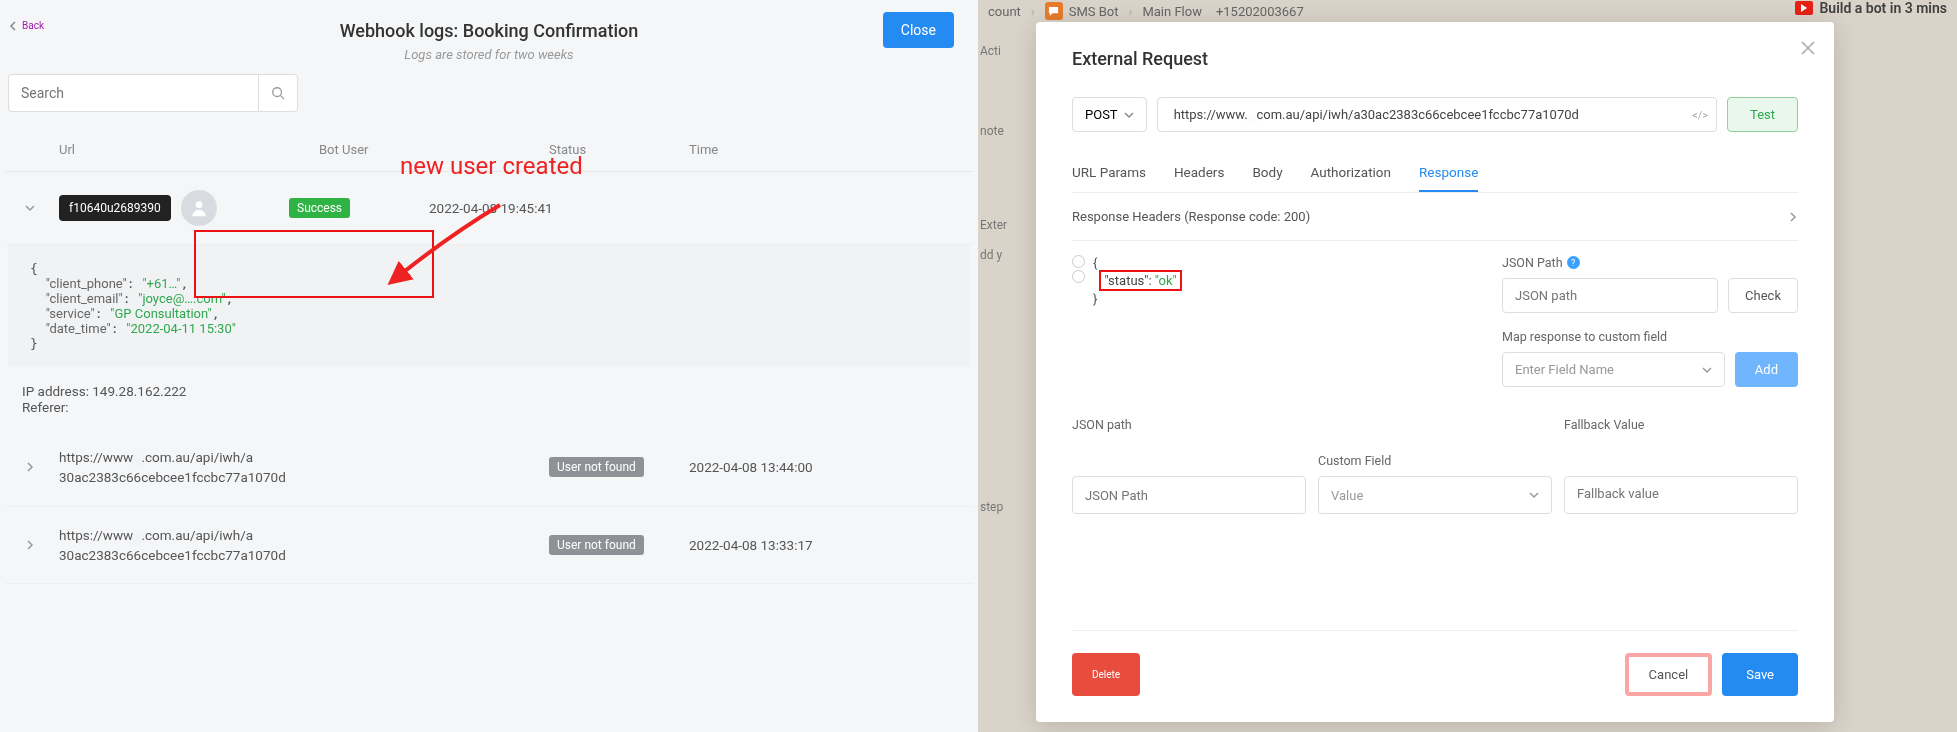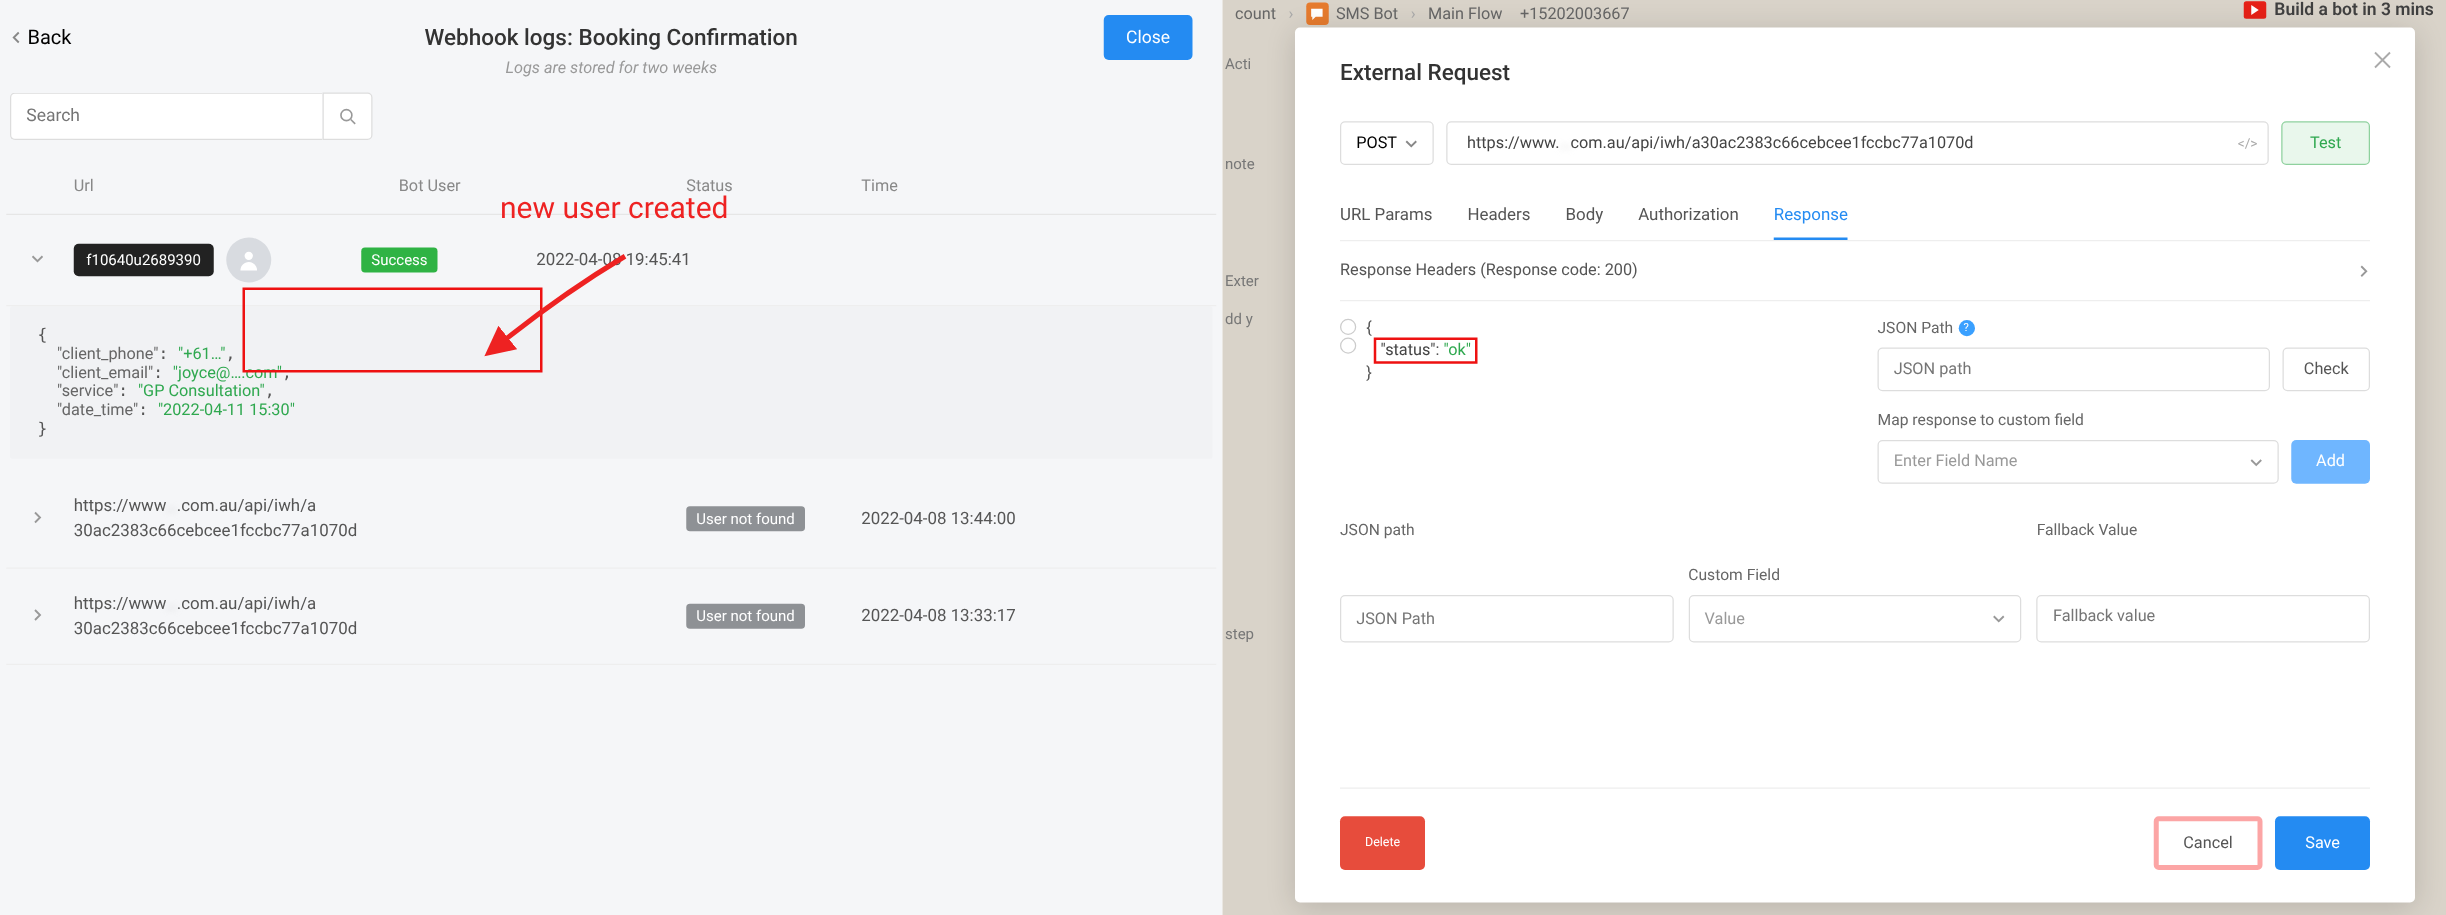--- a/index.html
+++ b/index.html
@@ -1,21 +1,21 @@
 <!DOCTYPE html>
 <html><head>
 <meta charset="utf-8">
 <style>
 * { margin:0; padding:0; box-sizing:border-box; font-family:-apple-system,BlinkMacSystemFont,"Segoe UI",Roboto,Arial,sans-serif; }
 body { background:#fff; width:1957px; height:732px; overflow:hidden; position:relative; }
 
 
 .left-pane { position:absolute; left:0; top:0; width:978px; height:732px; background:#f5f6f8; }
 .lp-header { position:relative; padding:20px 24px 12px; text-align:center; }
-.back-btn { position:absolute; left:8px; top:20px; font-size:16px; color:#000000; cursor:pointer; display:flex; align-items:center; gap:4px; }
+.back-btn { position:absolute; left:8px; top:20px; font-size:10px; color:#a21caf; cursor:pointer; display:flex; align-items:center; gap:4px; }
 .back-btn svg{width:10px;height:10px;}
 .lp-title { font-size:18px; font-weight:500; color:#333; }
 .lp-sub { font-size:13px; color:#999; font-style:italic; margin-top:6px;}
 .close-btn { position:absolute; right:24px; top:12px; background:#248bf2; color:#fff; border:none; border-radius:4px; padding:10px 18px; font-size:14px; cursor:pointer;}
 .search-row { display:flex; padding:0 8px 16px; gap:0;}
 .search-input { flex:0 0 250px; border:1px solid #ddd; border-right:none; border-radius:4px 0 0 4px; padding:10px 12px; font-size:14px; background:#fff;}
 .search-btn { width:40px; border:1px solid #ddd; border-radius:0 4px 4px 0; background:#fff; display:flex;align-items:center;justify-content:center;cursor:pointer;}
 .search-btn svg{width:14px;height:14px;stroke:#999;}
 
 .table { padding:0 5px; }
@@ -56,21 +56,21 @@
 .right-bg{position:absolute;left:978px;top:0;width:979px;height:732px;background:#d9d3c9;}
 .crumb{display:flex;align-items:center;gap:10px;padding:2px 10px;font-size:13px;color:#666;}
 .crumb .sms{display:flex;align-items:center;gap:6px;}
 .crumb .sms-icon{width:18px;height:18px;border-radius:3px;background:#e67b2e;display:inline-flex;align-items:center;justify-content:center;}
 .crumb .sms-icon svg{width:11px;height:11px;fill:#fff;}
 .crumb .sep{color:#aaa;}
 .build{position:absolute;right:10px;top:0;color:#404040;font-size:14px;font-weight:600;display:flex;align-items:center;gap:6px;}
 .build .yt{width:18px;height:14px;background:#e62117;border-radius:2px;display:inline-flex;align-items:center;justify-content:center;}
 .build .yt svg{width:8px;height:8px;fill:#fff;}
 
-.modal{position:absolute;left:1036px;top:22px;width:896px;height:700px;background:#fff;border-radius:4px;box-shadow:0 4px 24px rgba(0,0,0,.15);padding:26px 36px;}
+.modal{position:absolute;left:1036px;top:22px;width:798px;height:700px;background:#fff;border-radius:4px;box-shadow:0 4px 24px rgba(0,0,0,.15);padding:26px 36px;}
 .modal h2{font-size:18px;font-weight:500;color:#333;}
 .modal-close{position:absolute;right:18px;top:18px;color:#aaa;cursor:pointer;}
 .modal-close svg{width:16px;height:16px;stroke:#aaa;}
 
 .req-row{display:flex;gap:10px;margin-top:28px;}
 .method{display:flex;align-items:center;gap:6px;border:1px solid #ddd;border-radius:4px;padding:9px 12px;font-size:13px;cursor:pointer;}
 .method svg{width:10px;height:10px;}
 .url-input{flex:1;border:1px solid #ddd;border-radius:4px;padding:9px 16px;font-size:13px;color:#444;position:relative;}
 .url-suffix{position:absolute;right:8px;top:50%;transform:translateY(-50%);color:#aaa;font-size:11px;}
 .test-btn{border:1px solid #8fd19e;background:#e9f7ec;color:#2fa84f;border-radius:4px;padding:9px 22px;font-size:13px;cursor:pointer;}
@@ -169,20 +169,24 @@
     </div>
   </div>
 
   <div class="detail">
 {<br>
 &nbsp;&nbsp;<span class="k">"client_phone"</span>: <span class="v">"+61…"</span>,<br>
 &nbsp;&nbsp;<span class="k">"client_email"</span>: <span class="v">"joyce@….com"</span>,<br>
 &nbsp;&nbsp;<span class="k">"service"</span>: <span class="v">"GP Consultation"</span>,<br>
 &nbsp;&nbsp;<span class="k">"date_time"</span>: <span class="v">"2022-04-11 15:30"</span><br>
 }
+  </div>
+  <div class="meta">
+    <div>IP address: 149.28.162.222</div>
+    <div>Referer:</div>
   </div>
 
   <div class="table">
     <div class="row">
       <span class="row-caret"><svg viewBox="0 0 10 10">
             <path d="M3 1l4 4-4 4" fill="none" stroke="#999" stroke-width="1.5"></path>
           </svg></span>
       <div class="cell-url">
         <span>https://www</span><span class="obsc">…</span><span>.com.au/api/iwh/a</span><br>
         <span>30ac2383c66cebcee1fccbc77a1070d</span>

